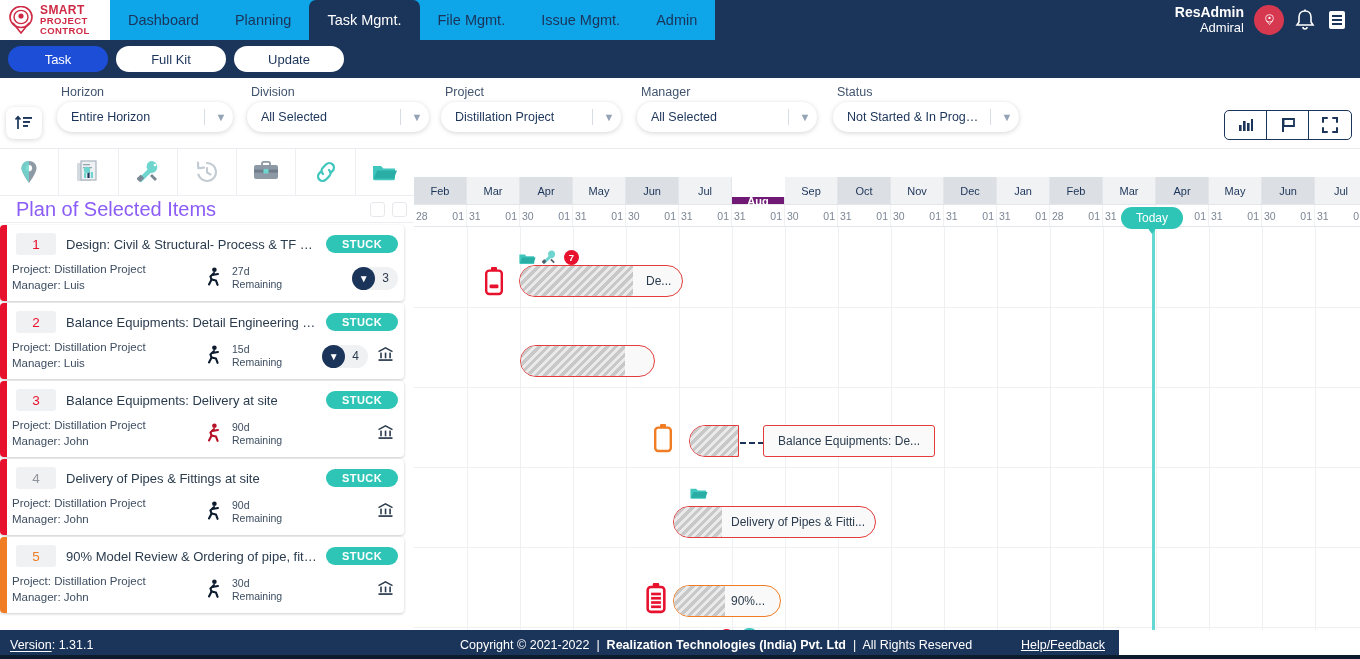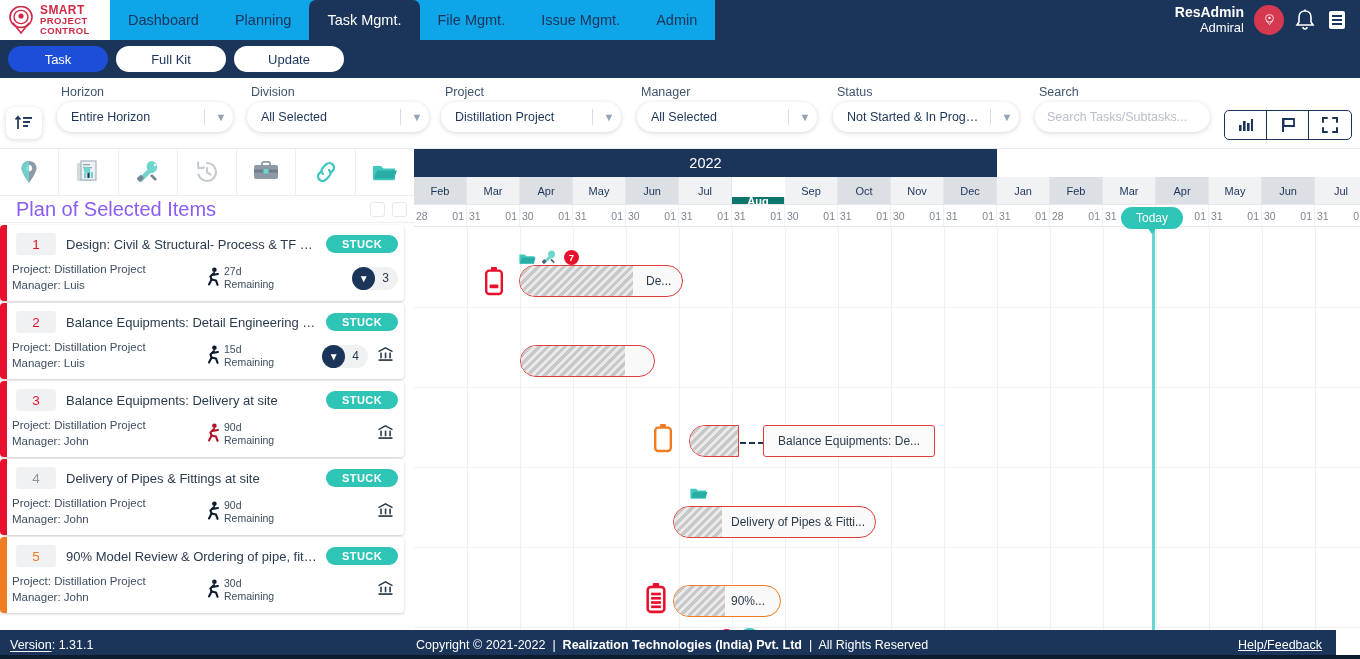--- a/index.html
+++ b/index.html
@@ -131,21 +131,21 @@
   .ttitle { font-size:13px; color:#2a3b4d; flex:1; overflow:hidden;
             white-space:nowrap; text-overflow:ellipsis; padding-right:8px; }
   .badge {
     background:#2ec4b6; color:#fff; font-size:11px; font-weight:bold;
     border-radius:11px; padding:3px 16px; letter-spacing:.4px; flex:none;
     margin-right:6px;
   }
   .trow2 { display:flex; align-items:center; height:38px; padding-left:12px; }
   .tmeta { line-height:1.35; font-size:11.5px; color:#3d4d60; width:190px; }
   .runner { width:22px; text-align:center; flex:none; }
-  .remain { font-size:10.5px; line-height:1.2; color:#3d4d60; width:62px; margin-left:0; }
+  .remain { font-size:10.5px; line-height:1.2; color:#3d4d60; width:62px; margin-left:8px; }
   .subcount {
     display:flex; align-items:center; background:#f0f1f3; border-radius:12px;
     height:23px; padding-right:9px; margin-left:auto; margin-right:6px;
   }
   .subcount .circ {
     width:23px; height:23px; border-radius:50%; background:#1b3459; color:#fff;
     display:flex; align-items:center; justify-content:center; font-size:10px;
     margin-right:7px;
   }
   .subcount .n { font-size:12px; color:#2a3b4d; }
@@ -160,21 +160,21 @@
               font-size:14.5px; }
   .yearcell.y1 { background:#1b3459; color:#fff; }
   .yearcell.y2 { background:#fff; color:#1b3459; }
   .monthrow { display:flex; height:28px; border-bottom:1px solid #e3e6ea; }
   .mcell {
     width:53px; flex:none; display:flex; align-items:center; justify-content:center;
     font-size:11px; color:#1b3459; border-right:1px solid #e3e6ea;
   }
   .mcell.alt { background:#dcdfe3; }
   .mcell.lt  { background:#f1f2f4; }
-  .mcell.cur { background:#0f766e; color:#fff; font-weight:bold;margin-top:20px; }
+  .mcell.cur { background:#701a75; color:#fff; font-weight:bold;margin-top:20px; }
   .dayrow { display:flex; height:22px; border-bottom:1px solid #e3e6ea; position:relative; }
   .dcell {
     width:53px; flex:none; display:flex; align-items:center;
     justify-content:space-between; font-size:10.5px; color:#7b8694;
     padding:0 2px; border-right:1px solid #eef0f2;
   }
   .todaypill {
     position:absolute; left:707px; top:2px; width:62px; height:22px;
     background:#2ec4b6; color:#fff; border-radius:11px; font-size:12px;
     display:flex; align-items:center; justify-content:center; z-index:6;
@@ -215,27 +215,27 @@
   }
   .rowicon { position:absolute; }
   .cntbadge {
     position:absolute; width:15px; height:15px; border-radius:50%;
     background:#e8112d; color:#fff; font-size:9.5px; font-weight:bold;
     display:flex; align-items:center; justify-content:center;
   }
 
   
   .footer {
-    position:absolute; left:0; top:630px; width:1336px; height:29px;
+    position:absolute; left:0; top:630px; width:1119px; height:29px;
     background:#1b3459; color:#fff; font-size:12.5px;
     display:flex; align-items:center;
   }
   .footer .ver { margin-left:10px; }
   .footer u { text-underline-offset:2px; }
-  .footer .cp { position:absolute; left:416px; }
+  .footer .cp { position:absolute; left:460px; }
   .footer .cp b { font-weight:bold; }
   .footer .hf { position:absolute; right:14px; text-decoration:underline; cursor:pointer; }
   .scrollcorner { position:absolute; left:0; top:655px; width:1360px; height:4px; background:#0d1b2e; }
 </style>
 </head>
 <body>
 
 <div id="app">
 
   <div class="topnav">
@@ -347,30 +347,20 @@
       <div class="fgroup" style="left: 833px; width: 186px;">
         <div class="flabel">Status</div>
         <div class="fselect">
           <div class="val">Not Started &amp; In Progress</div>
           <div class="fsep"></div>
           <div class="chev">▼</div>
         </div>
       </div>
     </div>
 
-  <div class="fgroup" style="left:1035px; width:175px;">
-    <div class="flabel">Search</div>
-    <div class="searchbox">
-      <input type="text" placeholder="Search Tasks/Subtasks..." style="">
-      <svg width="15" height="15" viewBox="0 0 16 16">
-        <circle cx="6.6" cy="6.6" r="4.8" fill="none" stroke="#1b3459" stroke-width="1.7"></circle>
-        <path d="M10.2 10.2 L14.4 14.4" stroke="#1b3459" stroke-width="1.9" stroke-linecap="round"></path>
-      </svg>
-    </div>
-  </div>
 
   <div class="viewgroup">
     <div class="viewbtn">
       <svg width="18" height="18" viewBox="0 0 18 18">
         <rect x="2" y="9" width="2.6" height="6" fill="#1b3459"></rect>
         <rect x="6" y="5" width="2.6" height="10" fill="#1b3459"></rect>
         <rect x="10" y="7" width="2.6" height="8" fill="#1b3459"></rect>
         <rect x="14" y="3" width="2" height="12" fill="#1b3459"></rect>
       </svg>
     </div>
@@ -606,21 +596,20 @@
                 <rect x="13" y="7" width="1.7" height="6" fill="#2a3b4d"></rect>
                 <rect x="1.6" y="14" width="14.8" height="1.8" fill="#2a3b4d"></rect>
               </svg></div>
           </div>
         </div>
       </div>
   </div>
 
   <div class="gantt">
     <div class="yearrow" id="yearRow">
-        <div class="yearcell y1" style="width: 583px;">2022</div>
       </div>
     <div class="monthrow" id="monthRow">
         <div class="mcell alt">Feb</div>
         <div class="mcell lt">Mar</div>
         <div class="mcell alt">Apr</div>
         <div class="mcell lt">May</div>
         <div class="mcell alt">Jun</div>
         <div class="mcell lt">Jul</div>
         <div class="mcell cur">Aug</div>
         <div class="mcell lt">Sep</div>

